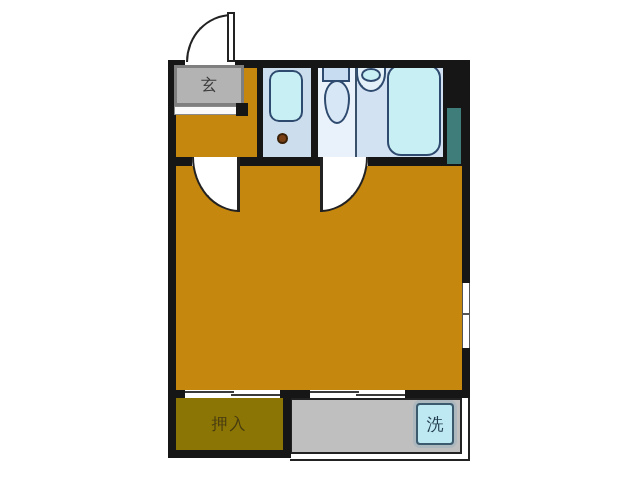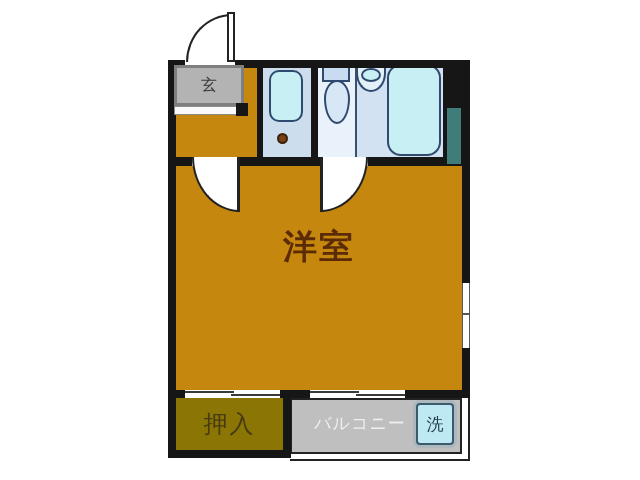--- a/index.html
+++ b/index.html
@@ -79,21 +79,21 @@
   
   .balcony-outer{left:290px;top:398px;width:180px;height:63px;border-right:2px solid #222;border-bottom:2px solid #222;}
   .balcony-floor{left:290px;top:398px;width:172px;height:56px;background:#bfbfbf;border:2px solid #222;}
   .washer-box{left:416px;top:403px;width:38px;height:42px;background:#bfe9f2;border:2px solid #3b5a6e;
               box-shadow:0 0 0 3px #adb8be;border-radius:4px;font-size:17px;color:#1f3a4d;}
 
   
   .main-labels{left:176px;top:228px;width:286px;flex-direction:column;color:#5a2b05;line-height:1.1;}
   .main-name{font-size:34px;font-weight:600;letter-spacing:2px;}
   .main-size{font-size:30px;font-weight:500;}
-  .closet-label{left:176px;top:398px;width:107px;height:52px;font-size:24px;color:#473b10;letter-spacing:2px;}
+  .closet-label{left:176px;top:398px;width:107px;height:52px;font-size:16px;color:#473b10;letter-spacing:2px;}
   .balcony-label{left:296px;top:407px;width:128px;height:32px;font-size:17px;color:#efefef;letter-spacing:1px;}
 </style>
 </head>
 <body>
 
 <div class="canvas">
 
   <div class="abs floor-corridor"></div>
   <div class="abs floor-main"></div>
   <div class="abs floor-washbasin"></div>
@@ -148,21 +148,19 @@
   </div>
   <div class="slider s2">
     <div class="t1"></div>
       <div class="t2"></div>
   </div>
   <div class="abs window-right">
     <div class="tick"></div>
   </div>
 
   <div class="abs lbl main-labels">
-    <div class="main-name">洋室</div>
   </div>
   <div class="abs lbl closet-label">押入</div>
-  <div class="abs lbl balcony-label">バルコニー</div>
   <div class="abs lbl washer-box">
     <span>洗</span>
   </div>
 
 </div>
 
 </body></html>

